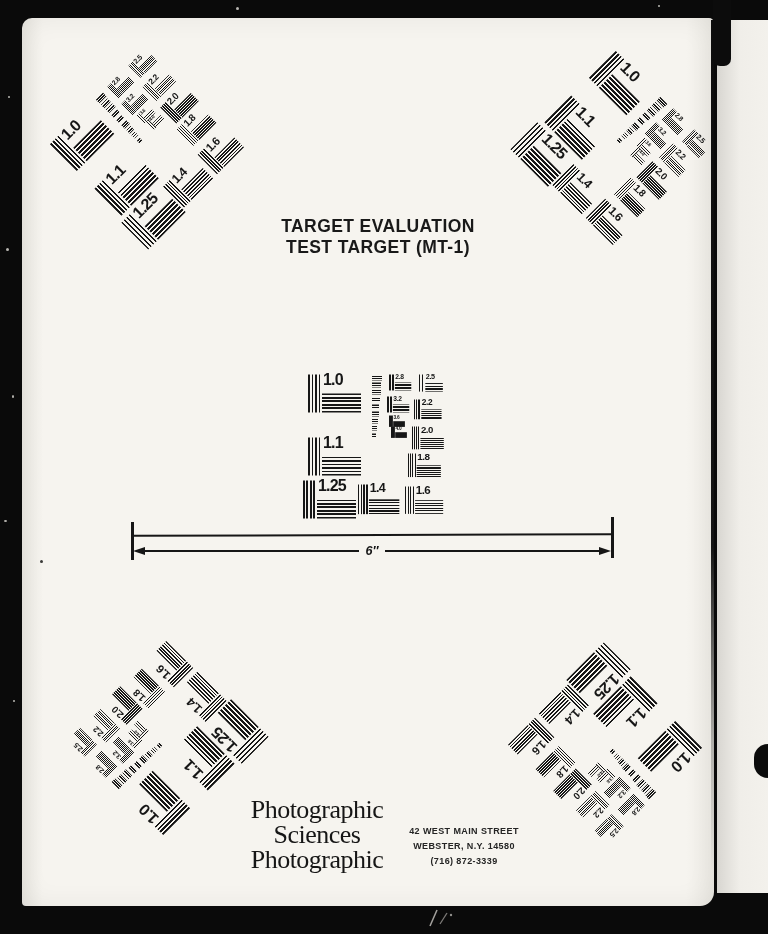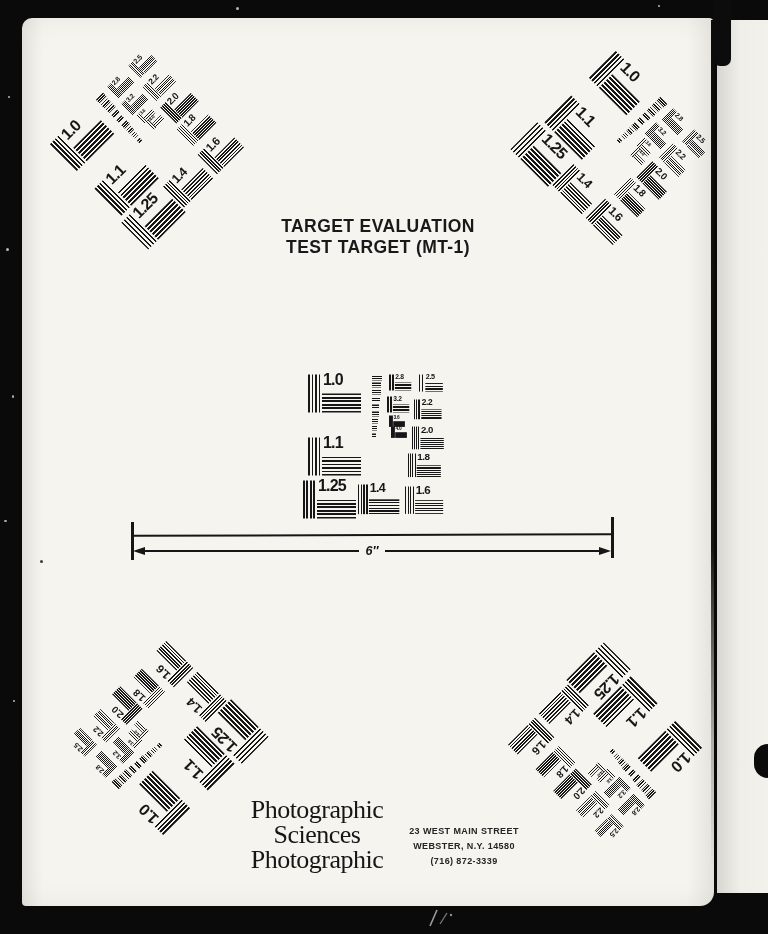--- a/index.html
+++ b/index.html
@@ -512,21 +512,21 @@
       <span class="ah right"></span>
     </div>
   </div>
 
   <div class="company">
     <div>Photographic</div>
     <div>Sciences</div>
     <div>Photographic</div>
   </div>
   <div class="address">
-    <div>23 WEST MAIN STREET</div>
+    <div>42 WEST MAIN STREET</div>
     <div>WEBSTER, N.Y. 14580</div>
     <div>(716) 872-3339</div>
   </div>
 
   <svg class="scribble" width="34" height="24" viewBox="0 0 34 24">
     <path d="M6 20 L13 4" stroke="#c9c7c2" stroke-width="1.6" fill="none" opacity=".8"></path>
     <path d="M16 18 L23 7" stroke="#c9c7c2" stroke-width="1.3" fill="none" opacity=".6"></path>
     <circle cx="27" cy="9" r="1.2" fill="#c9c7c2" opacity=".7"></circle>
   </svg>
 

